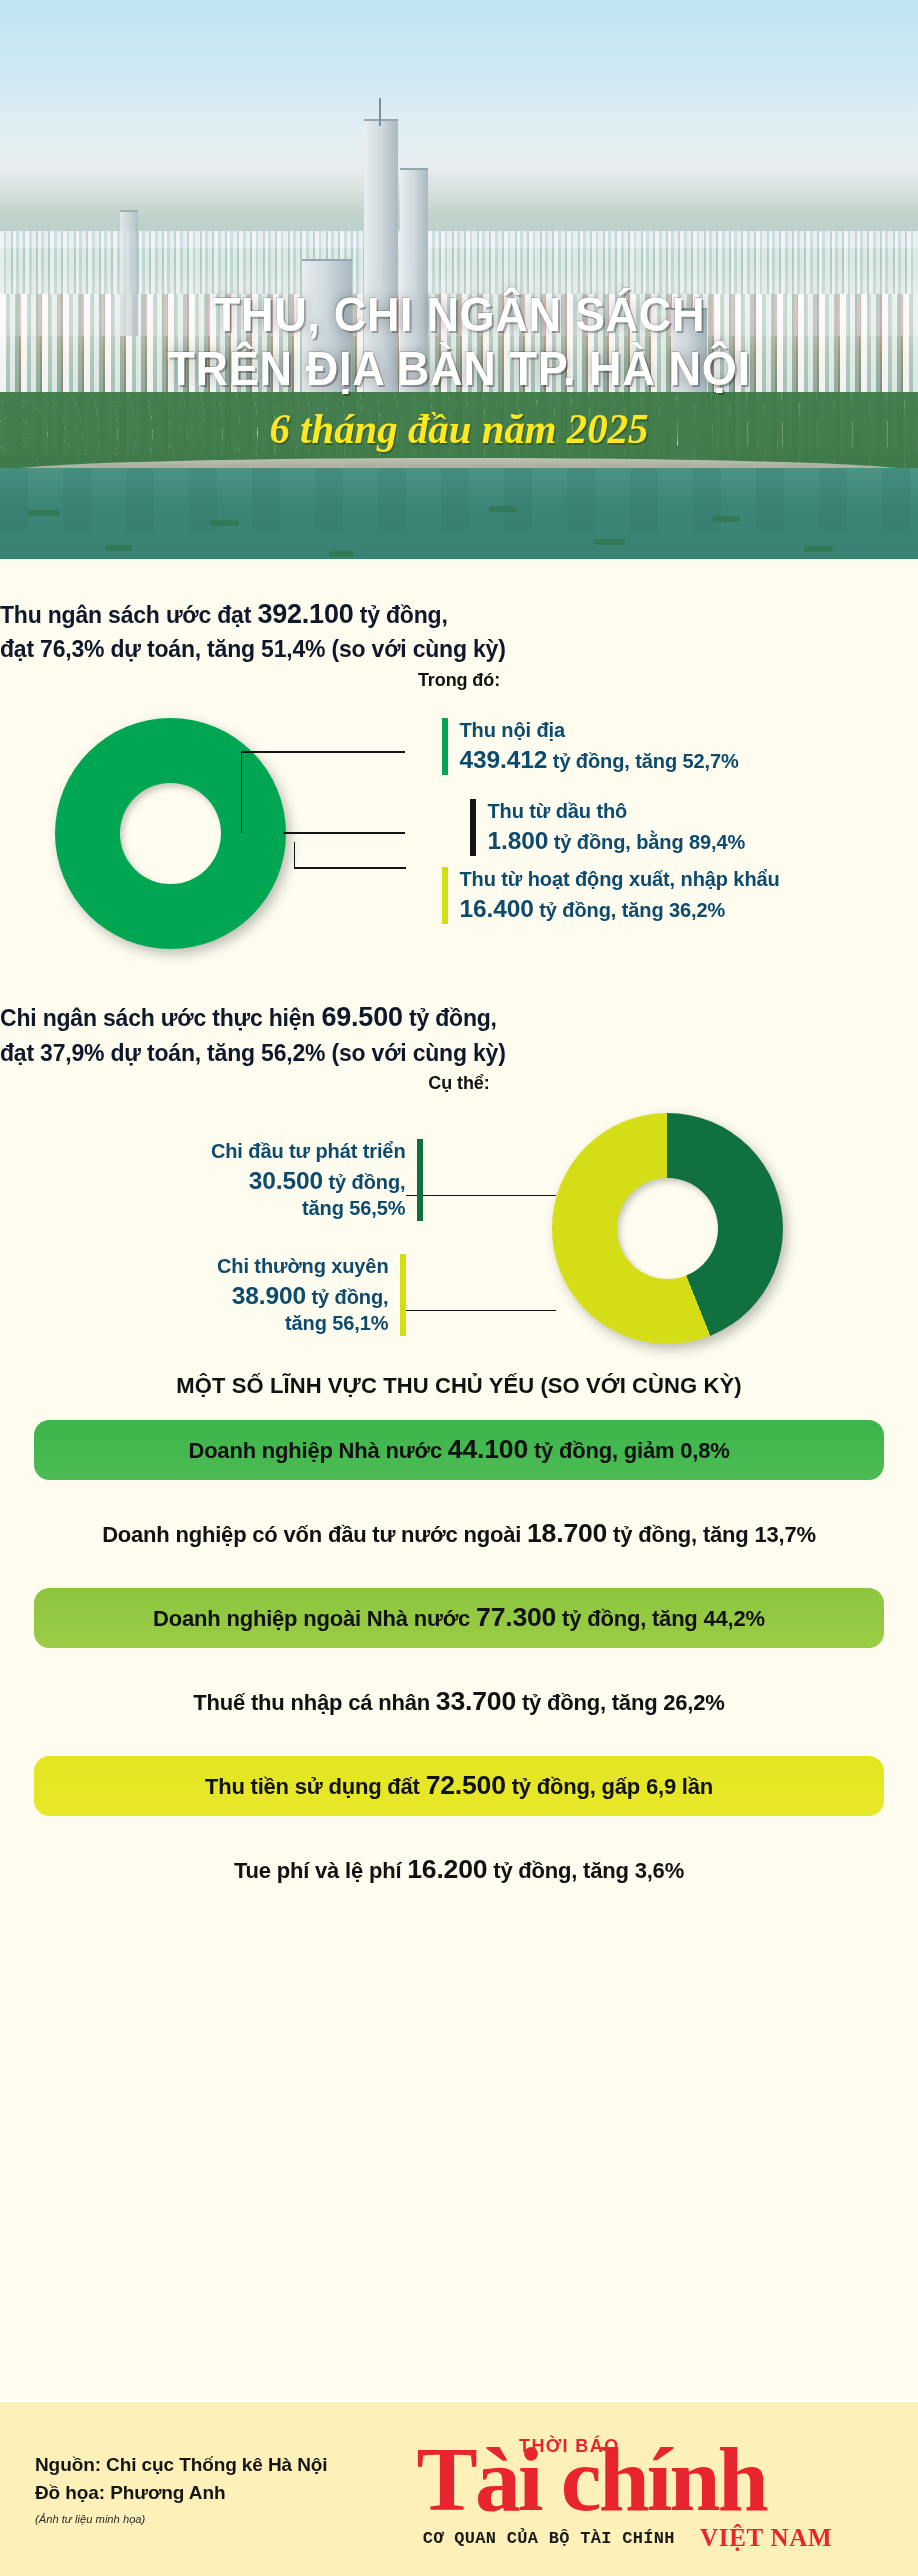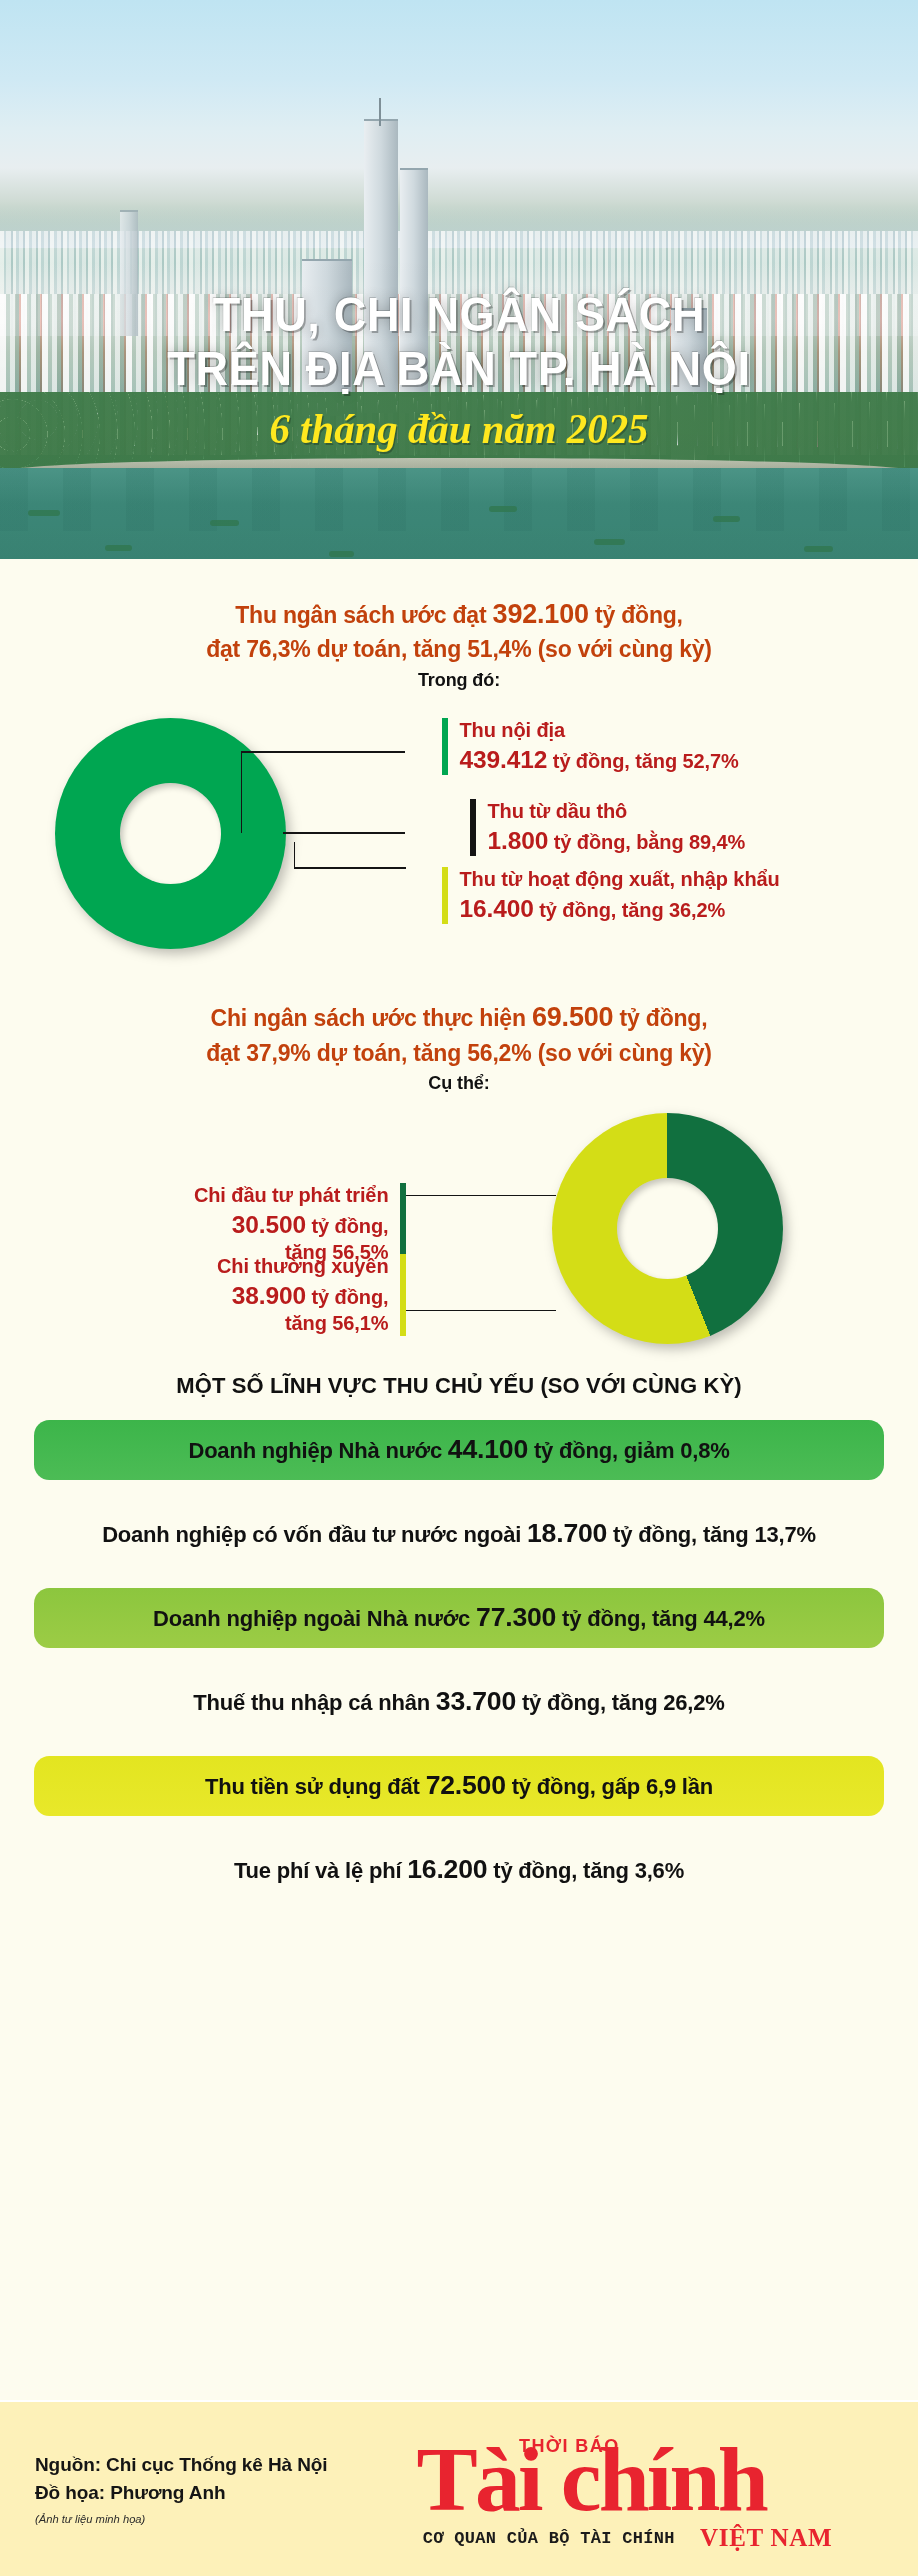--- a/index.html
+++ b/index.html
@@ -146,22 +146,22 @@
     margin-top: 9.8px;
     font-family: "Liberation Serif", serif;
     font-style: italic;
     font-weight: bold;
     font-size: 43px;
     color: #ffe81f;
     text-shadow: 1.4px 2.1px 0 rgba(0,0,0,0.25);
     transform: scaleX(0.95);
   }
   .stmt {
-    text-align: center;
-    color: #c2410c;
+    text-align: left;
+    color: #0f172a;
     font-size: 23px;
     line-height: 1.42;
     font-weight: 600;
     letter-spacing: -0.2px;
   }
   .stmt b { font-weight: bold; font-size: 27px; }
   .subnote {
     text-align: center;
     font-size: 18px;
     font-weight: 600;
@@ -193,21 +193,21 @@
   }
   #donut1 { left: 55px; top: 9.8px; width: 231px; height: 231px; }
   #donut1 .hole { left: 65px; top: 65px; width: 101px; height: 101px; }
 
   .leader { position: absolute; background: #141414; }
   .lh { height: 1.4px; }
   .lv { width: 1.4px; }
 
   .callout { position: absolute; display: flex; align-items: stretch; }
   .callout .bar { width: 6.3px; flex: 0 0 6.3px; margin-right: 11.2px; }
-  .callout .txt { font-size: 20px; line-height: 1.28; color: #b91c1c; font-weight: 600; letter-spacing: -0.1px; }
+  .callout .txt { font-size: 20px; line-height: 1.28; color: #0c4a6e; font-weight: 600; letter-spacing: -0.1px; }
   .callout .txt .big { font-weight: bold; font-size: 24.5px; }
   .callout-left { flex-direction: row-reverse; text-align: right; }
   .callout-left .bar { margin-right: 0; margin-left: 11.2px; }
 
   
   .sec-exp { position: relative; padding-top: 24px; }
   .chart2-zone { position: relative; height: 252px; margin-top: 12.6px; }
   #donut2 { left: 552px; top: 5.6px; width: 231px; height: 231px; }
   #donut2 .hole { left: 65px; top: 65px; width: 101px; height: 101px; }
 
@@ -406,21 +406,21 @@
 
     <div class="chart2-zone">
 
       <div class="donut" id="donut2" style="background: conic-gradient(rgb(17, 112, 63) 0deg, rgb(17, 112, 63) 158.213deg, rgb(212, 221, 22) 158.213deg, rgb(212, 221, 22) 360deg);">
         <div class="hole"></div>
       </div>
 
       <div class="leader lh" style="left:406px; top:88px; width:150px;"></div>
       <div class="leader lh" style="left:406px; top:203px; width:150px;"></div>
 
-      <div class="callout callout-left" style="left:49px; top:32px; width:357px; justify-content:center;margin-top:44px;">
+      <div class="callout callout-left" style="left:66px; top:32px; width:357px; justify-content:center;">
         <div class="bar" style="background:#11703f"></div>
         <div class="txt" style="flex:1; text-align:right;">
           <div>Chi đầu tư phát triển</div>
           <div><span class="big">30.500</span><span> tỷ đồng,</span></div>
           <div>tăng 56,5%</div>
         </div>
       </div>
 
       <div class="callout callout-left" style="left:49px; top:147px; width:357px; justify-content:flex-start;">
         <div class="bar" style="background:#d4dd16"></div>

